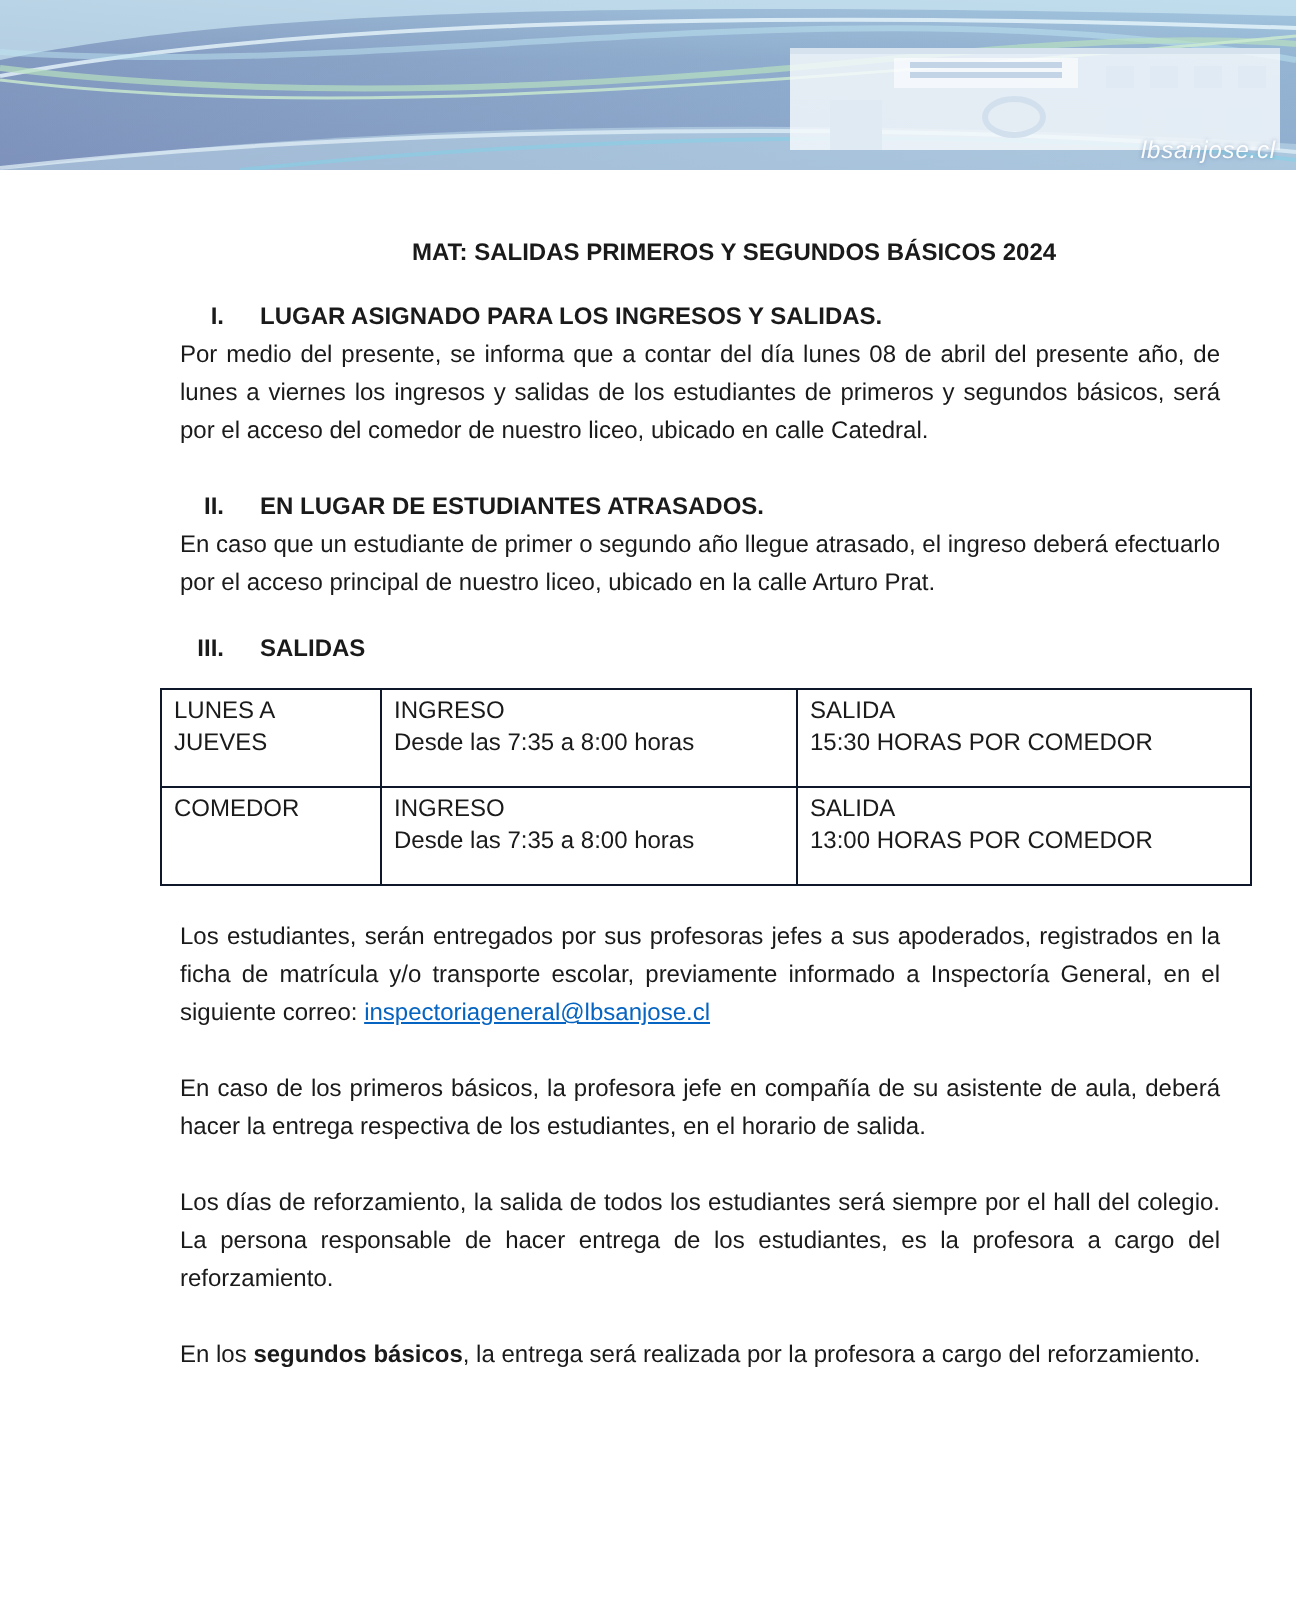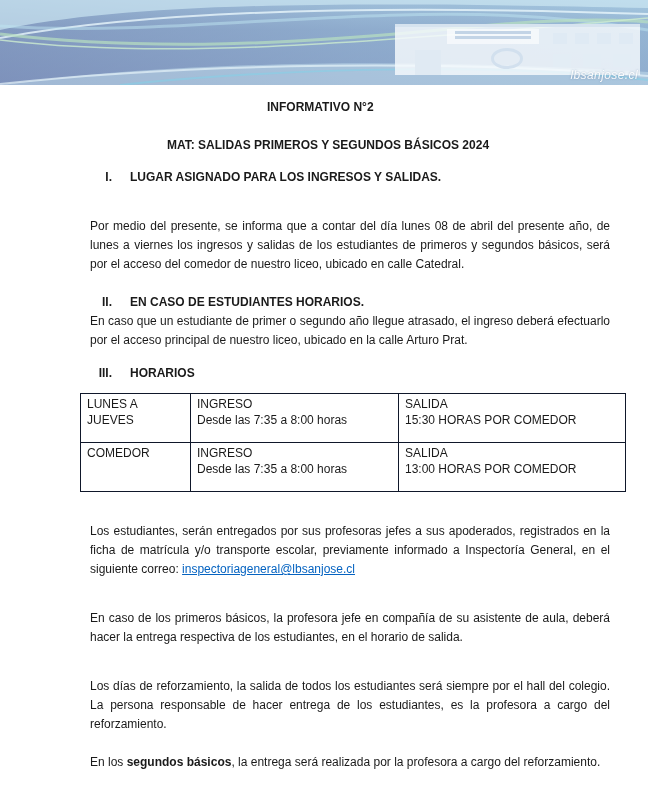--- a/index.html
+++ b/index.html
@@ -32,28 +32,28 @@
   .site-label {
     position:absolute; right:10px; bottom:3px;
     font-size:12px; font-style:italic; letter-spacing:0.4px;
     color:rgba(255,255,255,0.95);
     text-shadow:0 0 2px rgba(90,120,160,0.6);
   }
 
   
   .content { padding:13px 38px 0 90px; font-size:12px; line-height:19px; }
   .doc-title   { font-weight:bold; margin:0 0 0 177px; }
-  .doc-subject { font-weight:bold; margin:19px 0 13px 77px; }
+  .doc-subject { font-weight:bold; margin:19px 0 13px 116px; }
 
   .sec-heading { display:flex; font-weight:bold; margin:0; }
   .sec-num   { flex:none; width:22px; text-align:right; }
   .sec-title { margin-left:18px; }
 
   .para { text-align:justify; margin:0; }
-  .mb-gap { margin-bottom:19px;margin-top:30px; }
+  .mb-gap { margin-bottom:19px; }
   .mb-sec { margin-bottom:14px; }
 
   .email-link { color:var(--link-blue,#0563c1); text-decoration:underline; cursor:pointer; }
 
   
   table.schedule { border-collapse:collapse; table-layout:fixed; width:545px; margin:10px 0 16px -10px; }
   table.schedule td {
     border:1px solid #0f172a; vertical-align:top;
     padding:2px 6px 14px 6px; font-size:12px; line-height:16px;
   }
@@ -98,38 +98,37 @@
       <div class="oval"></div>
       <div class="windows-top"></div>
       <div class="windows-low"></div>
       <div class="door"></div>
     </div>
     <div class="site-label">lbsanjose.cl</div>
   </div>
 
   <div class="content">
 
-    <div class="doc-title">INFORMATIVO N°2</div>
     <div class="doc-subject">MAT: SALIDAS PRIMEROS Y SEGUNDOS BÁSICOS 2024</div>
 
     <div class="sec-heading">
       <span class="sec-num">I.</span>
       <span class="sec-title">LUGAR ASIGNADO PARA LOS INGRESOS Y SALIDAS.</span>
     </div>
     <p class="para mb-gap">Por medio del presente, se informa que a contar del día lunes 08 de abril del presente año, de lunes a viernes los ingresos y salidas de los estudiantes de primeros y segundos básicos, será por el acceso del comedor de nuestro liceo, ubicado en calle Catedral.</p>
 
     <div class="sec-heading">
       <span class="sec-num">II.</span>
-      <span class="sec-title">EN CASO DE ESTUDIANTES HORARIOS.</span>
+      <span class="sec-title">EN LUGAR DE ESTUDIANTES ATRASADOS.</span>
     </div>
     <p class="para mb-sec">En caso que un estudiante de primer o segundo año llegue atrasado, el ingreso deberá efectuarlo por el acceso principal de nuestro liceo, ubicado en la calle Arturo Prat.</p>
 
     <div class="sec-heading">
       <span class="sec-num">III.</span>
-      <span class="sec-title">HORARIOS</span>
+      <span class="sec-title">SALIDAS</span>
     </div>
 
     <table class="schedule">
       <colgroup>
           <col class="col-day">
           <col class="col-in">
           <col class="col-out">
         </colgroup>
       <tbody>
         <tr>

